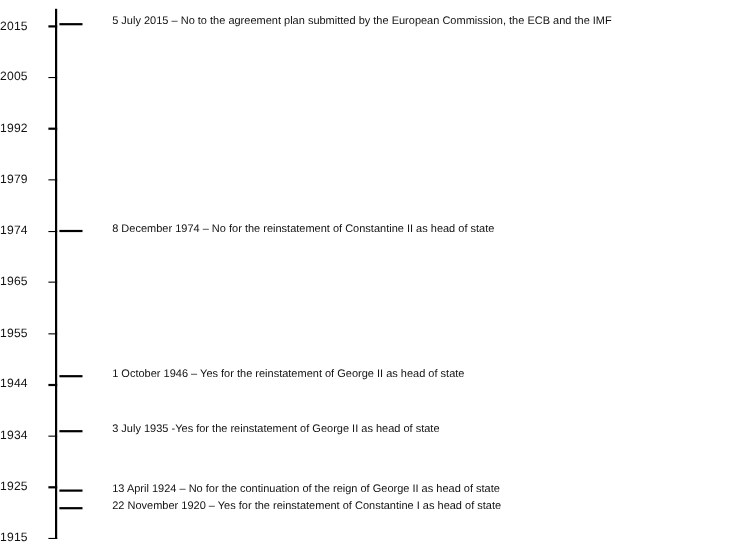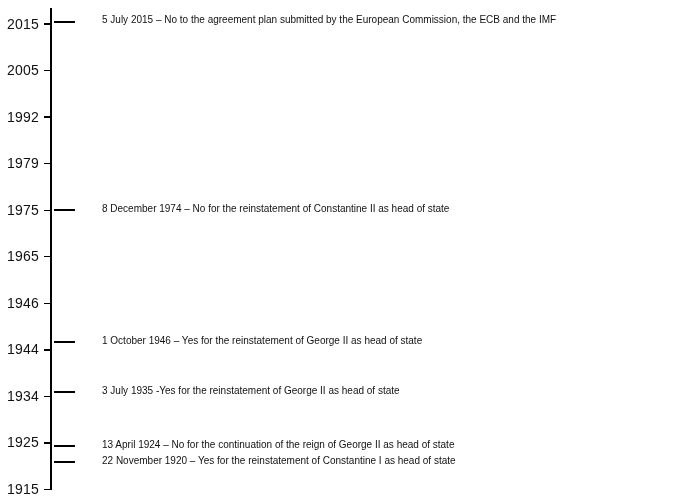--- a/index.html
+++ b/index.html
@@ -28,22 +28,21 @@
     position: absolute;
     left: 0;
     width: 100%;
     height: 0;
   }
   .tick-label {
     position: absolute;
     left: 0;
     top: -6.5px;
     width: 39px;
-    text-align: right;
-    font-size: 14px;
+    font-size: 11px;
     line-height: 13px;
     letter-spacing: 0.2px;
     white-space: nowrap;
   }
   .tick-mark {
     position: absolute;
     left: 43.5px;
     top: -0.7px;
     width: 8px;
     height: 1.4px;
@@ -88,29 +87,29 @@
       </div>
       <div class="tick" style="top: 117.1px;">
         <span class="tick-label">1992</span>
         <span class="tick-mark"></span>
       </div>
       <div class="tick" style="top: 163.65px;">
         <span class="tick-label">1979</span>
         <span class="tick-mark"></span>
       </div>
       <div class="tick" style="top: 210.2px;">
-        <span class="tick-label">1975</span>
+        <span class="tick-label">1974</span>
         <span class="tick-mark"></span>
       </div>
       <div class="tick" style="top: 256.75px;">
         <span class="tick-label">1965</span>
         <span class="tick-mark"></span>
       </div>
       <div class="tick" style="top: 303.3px;">
-        <span class="tick-label">1946</span>
+        <span class="tick-label">1955</span>
         <span class="tick-mark"></span>
       </div>
       <div class="tick" style="top: 349.85px;">
         <span class="tick-label">1944</span>
         <span class="tick-mark"></span>
       </div>
       <div class="tick" style="top: 396.4px;">
         <span class="tick-label">1934</span>
         <span class="tick-mark"></span>
       </div>

